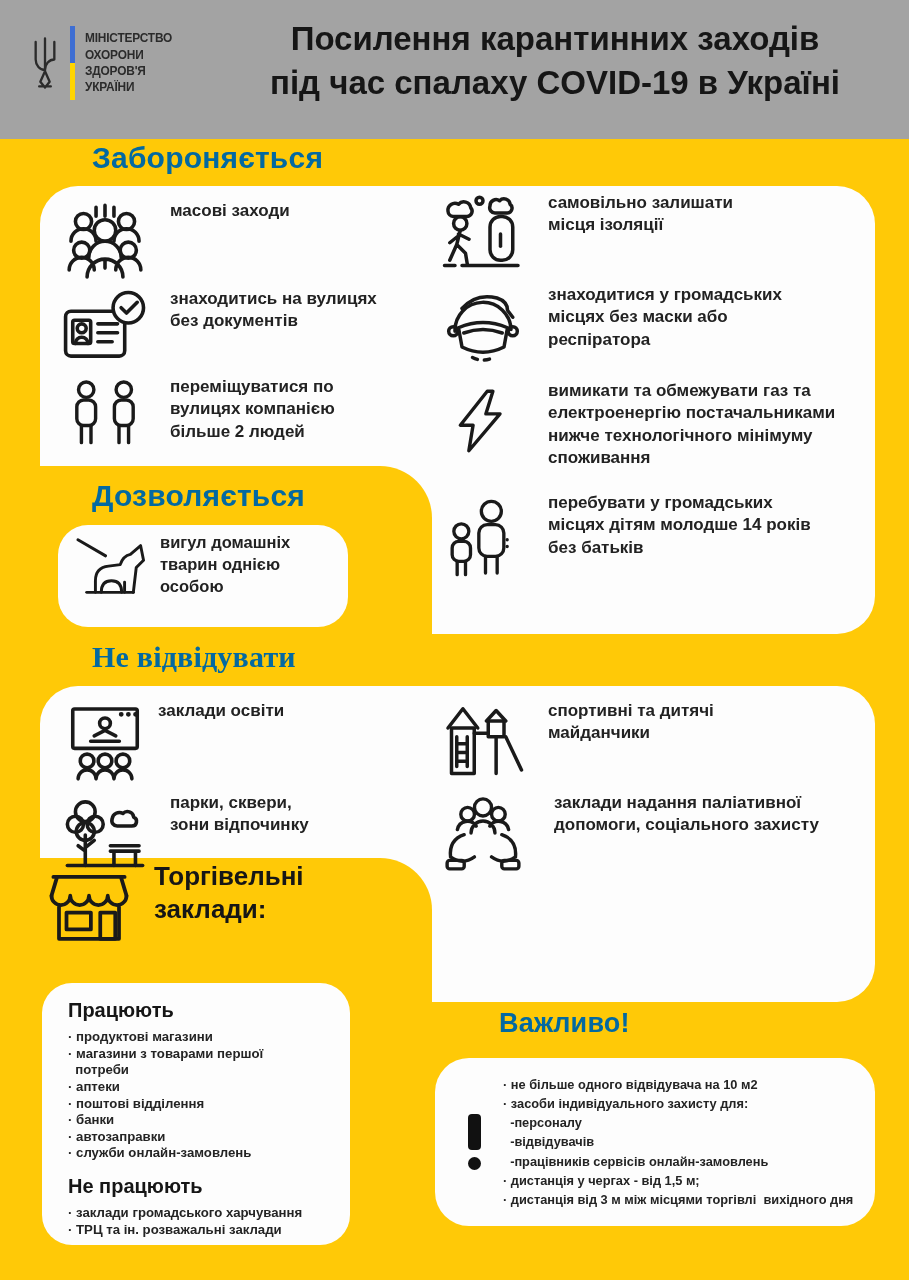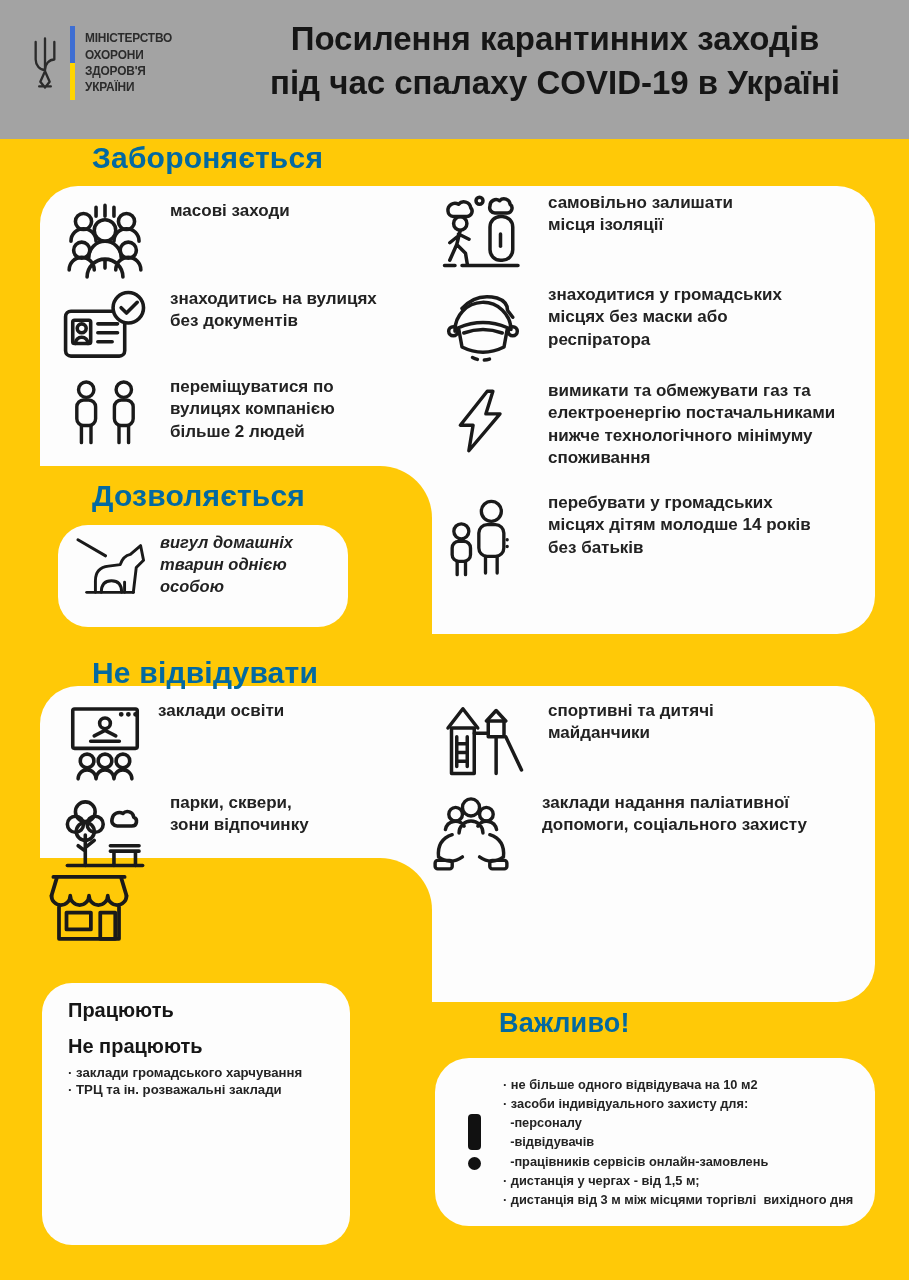--- a/index.html
+++ b/index.html
@@ -72,21 +72,21 @@
   <div class="card" id="card-prohibited"></div>
   <div id="overlay-allowed"></div>
   <div class="card" id="card-dog"></div>
   <div class="card" id="card-avoid"></div>
   <div id="overlay-trade"></div>
   <div class="card" id="card-shops"></div>
   <div class="card" id="card-important"></div>
 
   <div class="sec-h" style="left:48px;top:141px;">Забороняється</div>
   <div class="sec-h" style="left:48px;top:479px;">Дозволяється</div>
-  <div class="sec-h" style="left:48px;top:656px;">Не відвідувати</div>
+  <div class="sec-h" style="left:48px;top:640px;font-family:Liberation Serif, serif;">Не відвідувати</div>
   <div class="sec-h" style="left:455px;top:1008px;font-size:27px;">Важливо!</div>
 
   <div class="item" style="left:58px;top:200px;height:84px;width:360px;">
     <span class="ic">
       <svg width="86" height="86" viewBox="0 0 48 48">
         <path d="M19,4 v5 M24,3 v6 M29,4 v5"></path>
         <circle cx="12" cy="12" r="4.5"></circle>
           <circle cx="36" cy="12" r="4.5"></circle>
         <path d="M5,23 a7,7 0 0 1 14,0 M29,23 a7,7 0 0 1 14,0"></path>
         <circle cx="24" cy="17" r="6"></circle>
@@ -187,21 +187,21 @@
         <circle cx="11" cy="20" r="4.5"></circle>
           <rect x="5.5" y="26" width="11" height="12" rx="4"></rect>
         <path d="M8.5,38 v8 M13.5,38 v8"></path>
       </svg>
     </span>
     <span class="txt">перебувати у громадських
 місцях дітям молодше 14 років
 без батьків</span>
   </div>
 
-  <div class="item" style="left:74px;top:532px;height:88px;width:270px;gap:14px;font-style:italic;">
+  <div class="item" style="left:74px;top:532px;height:88px;width:270px;gap:14px;">
     <span class="ic" style="flex:0 0 72px;width:72px;">
       <svg width="70" height="74" viewBox="0 0 48 48">
         <path d="M2,4 L21,15"></path>
         <path d="M14,40 v-8 q0,-9 9,-10 l8,-1 q2,-6 7,-7 l7,-6 l2,10 l-5,5 l-2,17"></path>
         <path d="M34,40 v-7 M18,40 q0,-8 7,-8 q7,0 7,8"></path>
         <path d="M8,40 h32"></path>
       </svg>
     </span>
     <span class="txt" style="font-size:16.5px;">вигул домашніх
 тварин однією
@@ -248,21 +248,21 @@
         <path d="M4,16 L12.5,5 L21,16"></path>
         <path d="M9,21 v17 M15,21 v17 M9,25 h6 M9,30 h6 M9,35 h6"></path>
         <rect x="27" y="12" width="9" height="9"></rect>
         <path d="M26,12 l5.5,-6 l5.5,6 M19,19 h8 M37,21 l9,19 M31.5,21 v21"></path>
       </svg>
     </span>
     <span class="txt">спортивні та дитячі
 майданчики</span>
   </div>
 
-  <div class="item" style="left:424px;top:792px;height:92px;width:430px;gap:24px;">
+  <div class="item" style="left:436px;top:792px;height:92px;width:430px;gap:24px;">
     <span class="ic">
       <svg width="82" height="82" viewBox="0 0 48 48">
         <circle cx="24" cy="9" r="5"></circle>
           <circle cx="15" cy="13" r="4"></circle>
           <circle cx="33" cy="13" r="4"></circle>
         <path d="M9,22 a6,6 0 0 1 11,-2 M28,20 a6,6 0 0 1 11,2 M17,24 a7,7 0 0 1 14,0"></path>
         <path d="M5,38 q-1,-10 8,-13 M5,38 q7,5 14,0"></path>
         <path d="M43,38 q1,-10 -8,-13 M43,38 q-7,5 -14,0"></path>
         <rect x="3" y="40" width="10" height="5" rx="1.5"></rect>
           <rect x="35" y="40" width="10" height="5" rx="1.5"></rect>
@@ -276,24 +276,34 @@
   <div class="item trade-head" style="left:42px;top:860px;height:100px;width:360px;">
     <span class="ic">
       <svg width="90" height="90" viewBox="0 0 48 48">
         <path d="M5,9 h38 M7,9 l-3,10 M41,9 l3,10"></path>
         <path d="M4,19 a5,5 0 0 0 10,0 a5,5 0 0 0 10,0 a5,5 0 0 0 10,0 a5,5 0 0 0 10,0"></path>
         <path d="M8,25 v17 h32 v-17"></path>
         <rect x="30" y="28" width="8" height="14"></rect>
         <rect x="12" y="28" width="13" height="9"></rect>
       </svg>
     </span>
+    <span class="txt">Торгівельні
+заклади:</span>
   </div>
 
   <div class="shops-inner">
     <h2>Працюють</h2>
+    <div class="blist">· продуктові магазини
+· магазини з товарами першої
+  потреби
+· аптеки
+· поштові відділення
+· банки
+· автозаправки
+· служби онлайн-замовлень</div>
     <h2 class="second">Не працюють</h2>
     <div class="blist">· заклади громадського харчування
 · ТРЦ та ін. розважальні заклади</div>
   </div>
 
   <div class="important-inner">
     <span class="bang">
       <span class="bar"></span>
         <span class="dot"></span>
     </span>

